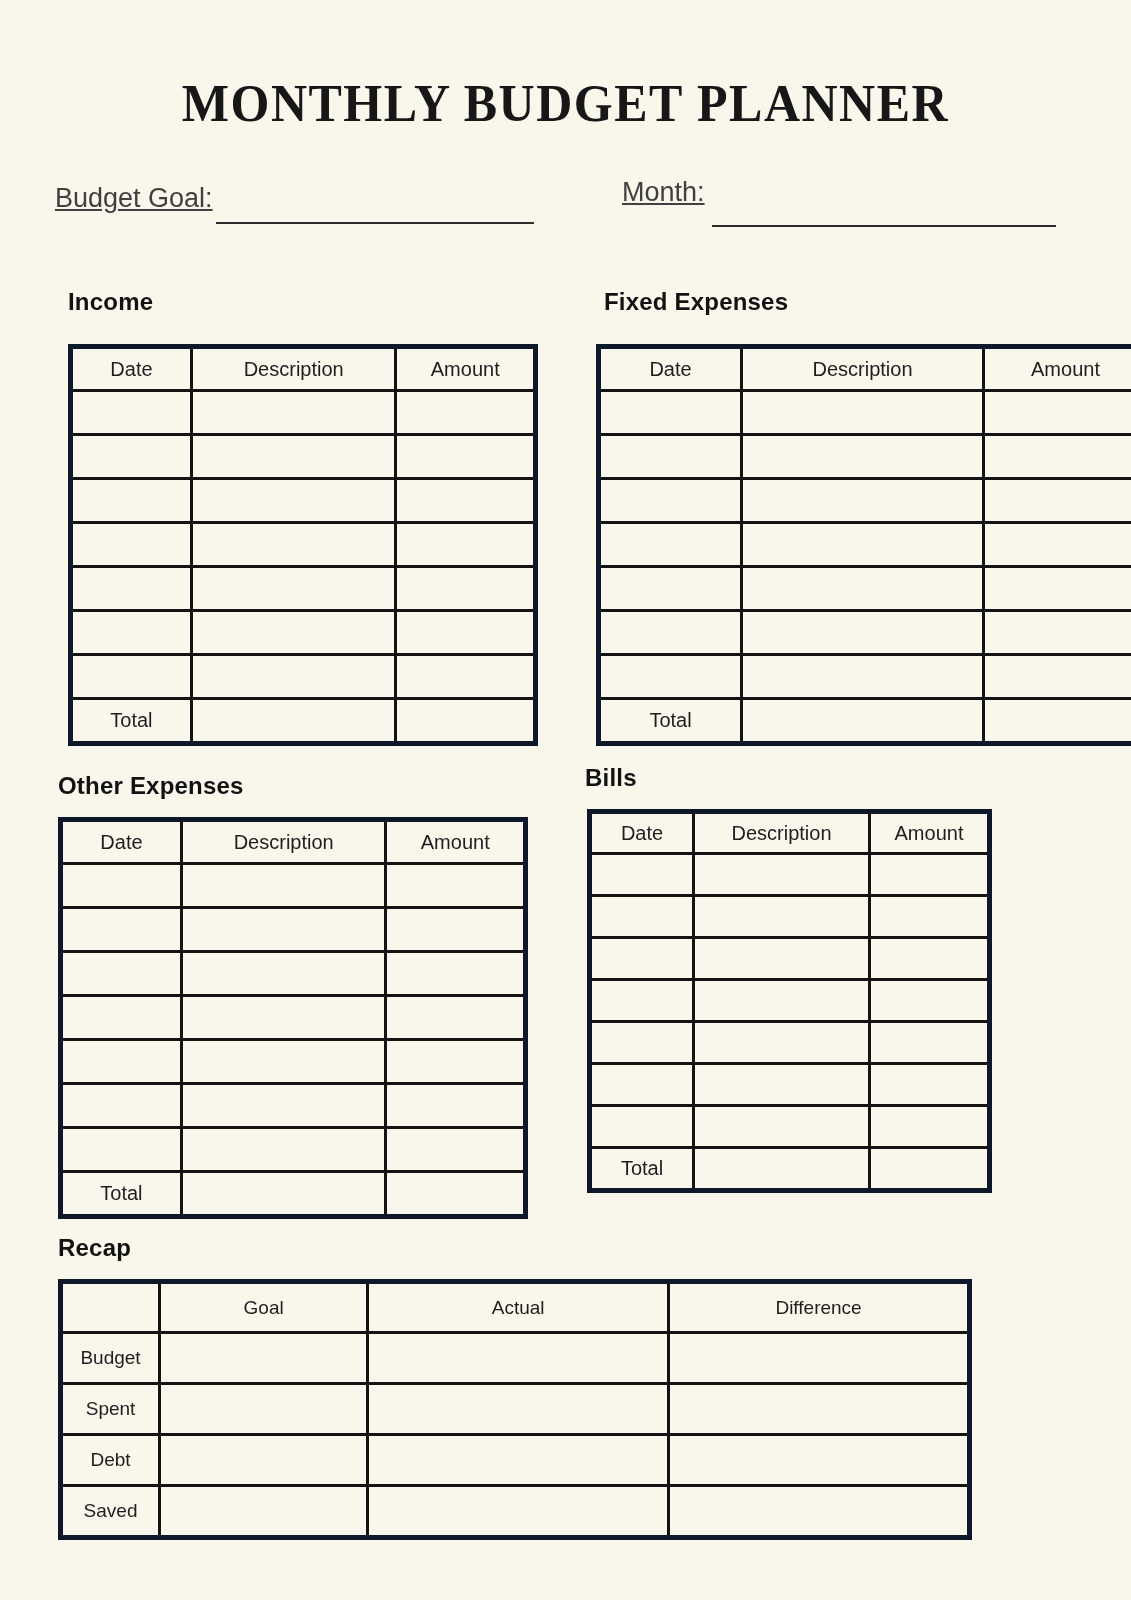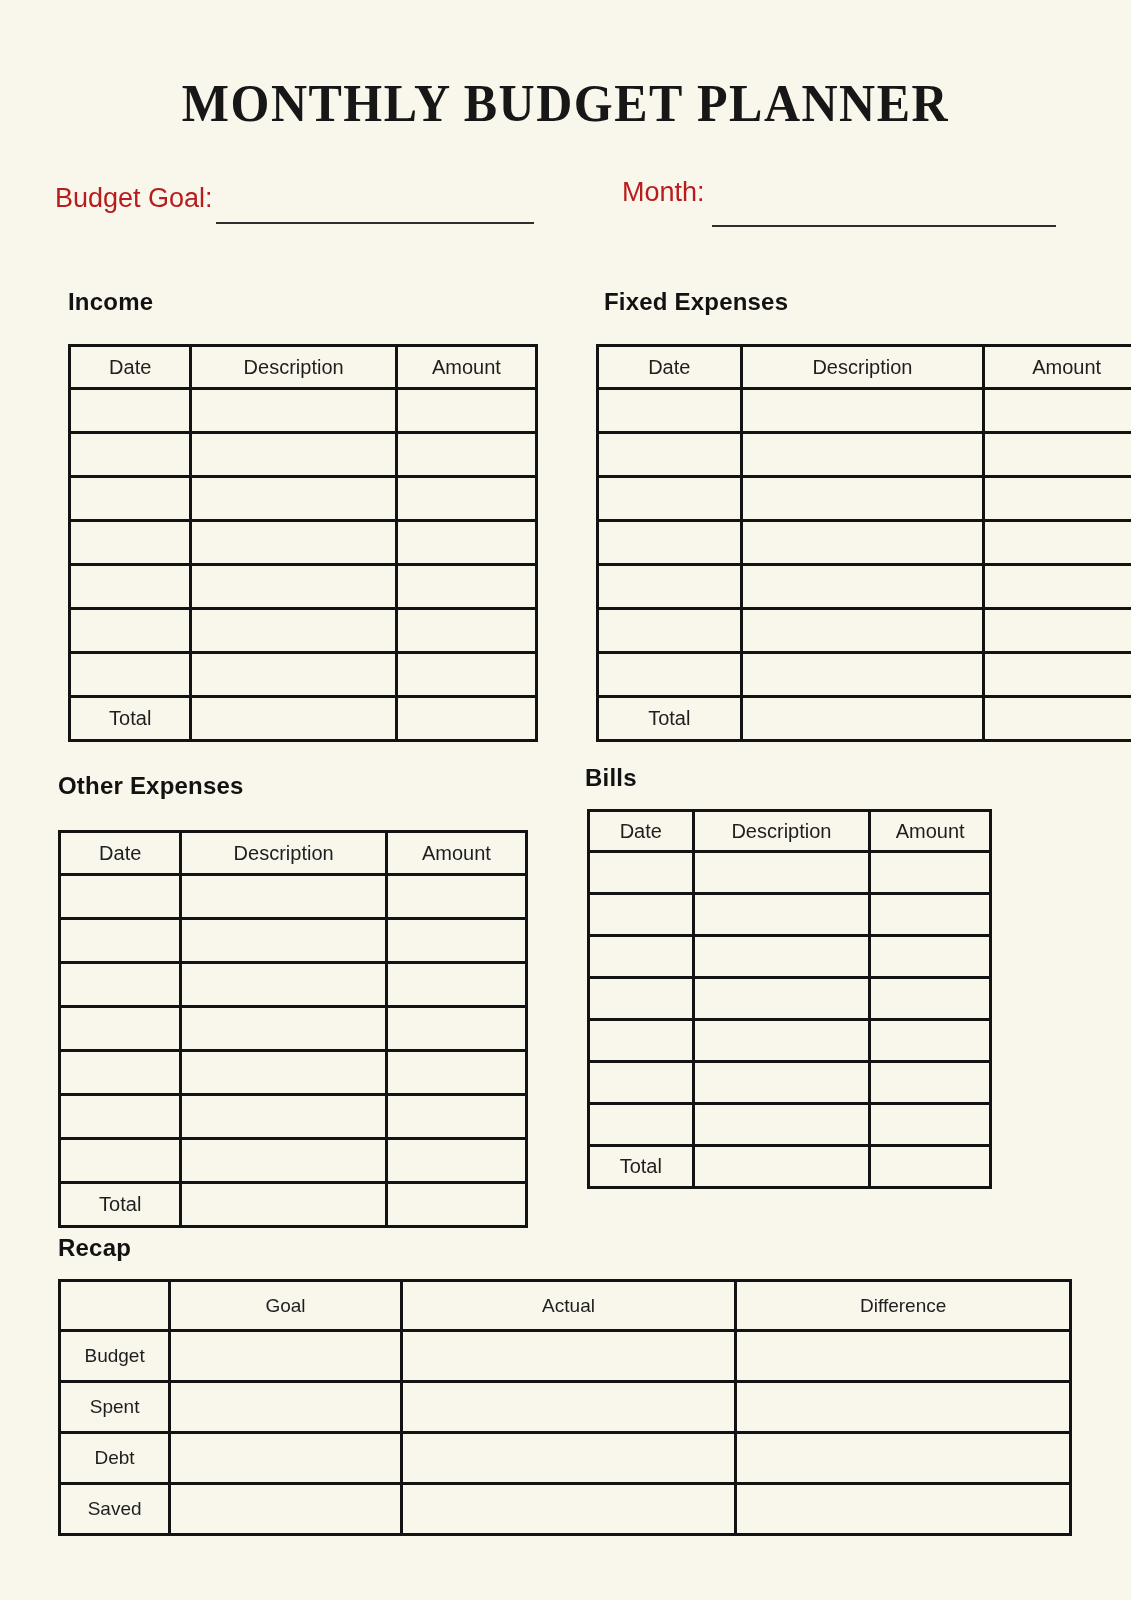--- a/index.html
+++ b/index.html
@@ -5,46 +5,46 @@
   html,body{margin:0;padding:0;background:#777;}
   .page{
     position:relative;width:1131px;height:1600px;background:#f9f6ec;
     font-family:"Liberation Sans",sans-serif;color:#1b1b1b;overflow:hidden;margin:0 auto;
   }
   .title{
     position:absolute;top:74px;left:0;width:100%;margin:0;text-align:center;
     font-family:"Liberation Serif",serif;font-weight:700;font-size:50px;
     letter-spacing:1.5px;color:#171717;transform:scaleY(1.05);
   }
-  .field-label{position:absolute;font-size:27px;color:#b91c1c;white-space:nowrap;}
+  .field-label{position:absolute;font-size:27px;color:#404040;white-space:nowrap;text-decoration:underline;}
   .lbl-budget{left:55px;top:183px;}
   .lbl-month{left:622px;top:177px;}
   .field-line{position:absolute;height:2px;background:#2e2e2e;}
   .line-budget{left:216px;top:222px;width:318px;}
   .line-month{left:712px;top:225px;width:344px;}
 
   .sec{position:absolute;}
   .sec h2{
     margin:0;font-size:24px;font-weight:700;color:#121212;
     font-family:"Liberation Sans",sans-serif;letter-spacing:.2px;
   }
   .sec-income{left:68px;top:288px;width:470px;}
   .sec-fixed{left:596px;top:288px;width:555px;}
   .sec-other{left:58px;top:772px;width:470px;}
   .sec-bills{left:587px;top:764px;width:405px;}
-  .sec-recap{left:58px;top:1234px;width:1014px;}
+  .sec-recap{left:58px;top:1234px;width:914px;}
   .sec-income h2{margin-bottom:28px;}
   .sec-fixed h2{margin-bottom:28px;margin-left:8px;}
-  .sec-other h2{margin-bottom:30px;}
+  .sec-other h2{margin-bottom:17px;}
   .sec-bills h2{margin-bottom:17px;margin-left:-2px;}
   .sec-recap h2{margin-bottom:17px;}
 
   table.grid{
     width:100%;border-collapse:collapse;table-layout:fixed;
-    border:1px solid #0f172a;
+    border:5px solid #0f172a;
   }
   .grid th,.grid td{
     border:3px solid #131313;padding:0;text-align:center;vertical-align:middle;
     font-weight:400;color:#1e1e1e;
   }
   .grid th{font-size:20px;height:40px;}
   .grid td{height:41px;font-size:20px;}
   .sec-bills .grid th{height:38px;}
   .sec-bills .grid td{height:39px;}
   .grid-recap th{font-size:19px;height:47px;}

